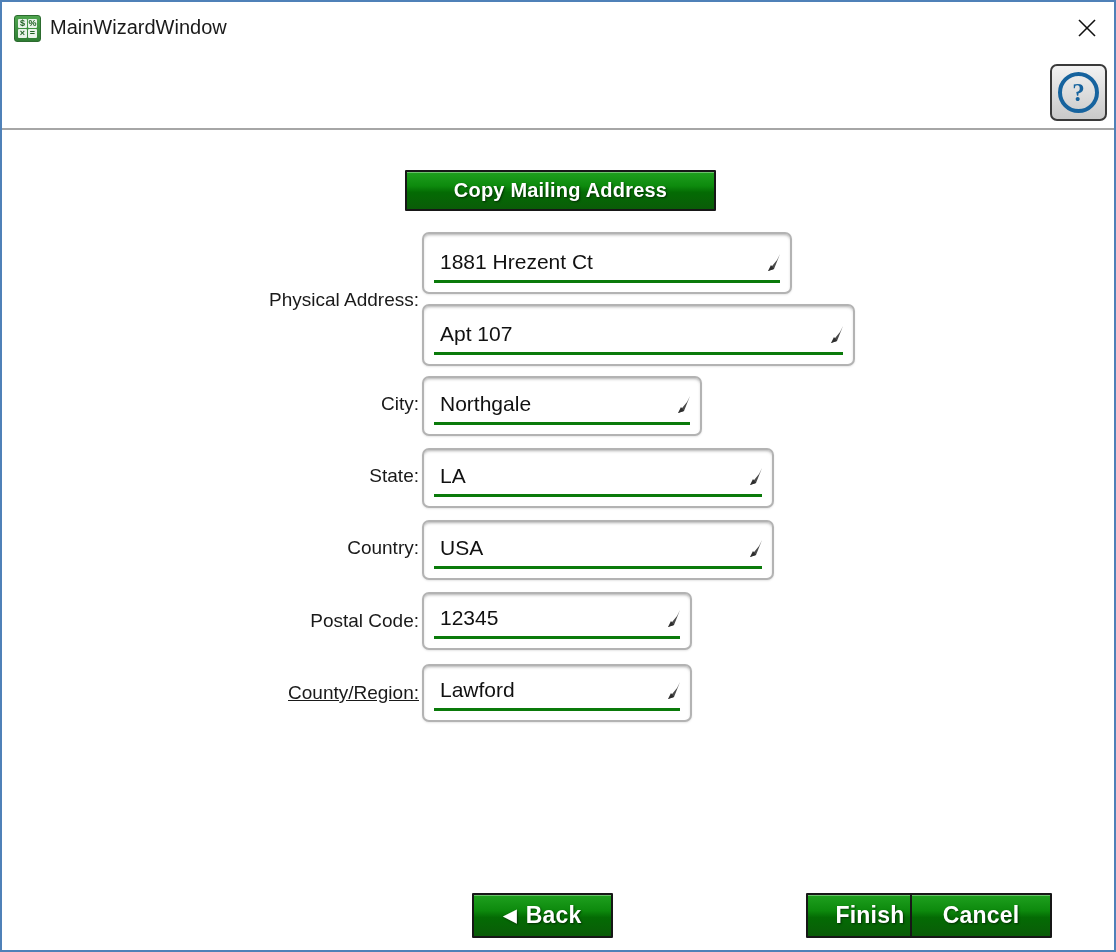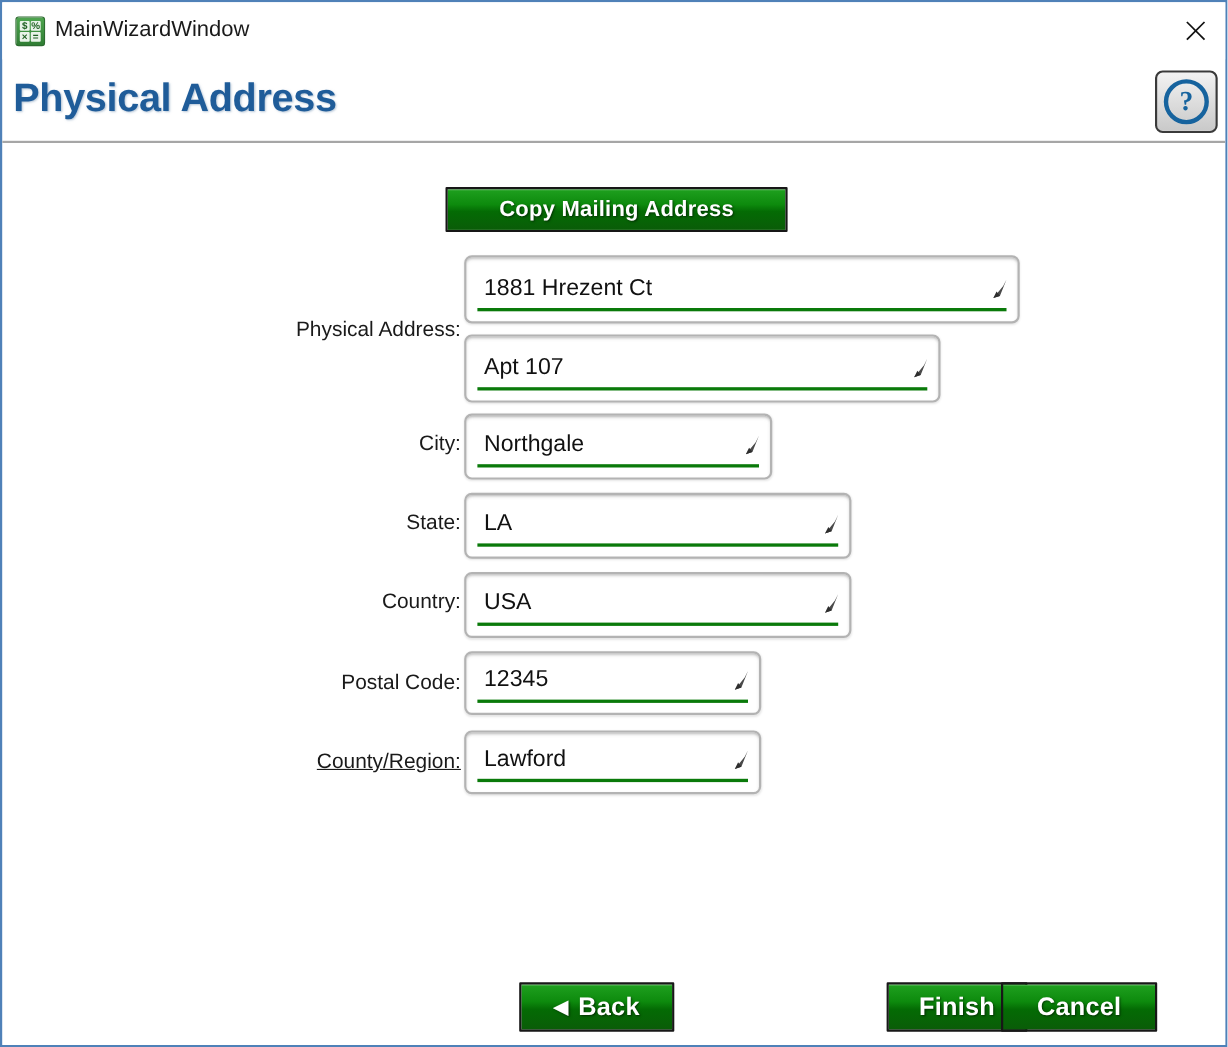--- a/index.html
+++ b/index.html
@@ -228,33 +228,32 @@
     </div>
     <div id="window-title">MainWizardWindow</div>
     <div id="close-button">
       <svg width="22" height="22" viewBox="0 0 22 22">
         <line x1="3" y1="3" x2="19" y2="19" stroke="#111" stroke-width="1.6"></line>
         <line x1="19" y1="3" x2="3" y2="19" stroke="#111" stroke-width="1.6"></line>
       </svg>
     </div>
   </div>
 
-  <div id="page-title">Physical Address</div>
   <div id="help-button">
     <div id="help-circle">?</div>
   </div>
   <div id="header-rule"></div>
 
 
   <div id="copy-mailing-btn" class="green-btn">
     <span>Copy Mailing Address</span>
   </div>
 
   <div id="form-area">
-      <div class="field-box" title="Address line 1" style="top: 230px; left: 420px; width: 505px; height: 62px;">
+      <div class="field-box" title="Address line 1" style="top: 230px; left: 420px; width: 370px; height: 62px;">
         <div class="field-value">1881 Hrezent Ct</div>
         <div class="field-underline"></div>
         <div class="field-grip"><svg width="34" height="28" viewBox="0 0 34 28">
             <polygon points="33,0 27,15 21,17 30,6" fill="#4a4a4a"></polygon>
             <polygon points="27,15 21,17 24,11" fill="#2e2e2e"></polygon>
           </svg></div>
       </div>
       <div class="field-label" style="top: 287px; left: 120px; width: 297px;">Physical Address:</div>
       <div class="field-box" title="Address line 2" style="top: 302px; left: 420px; width: 433px; height: 62px;">
         <div class="field-value">Apt 107</div>

